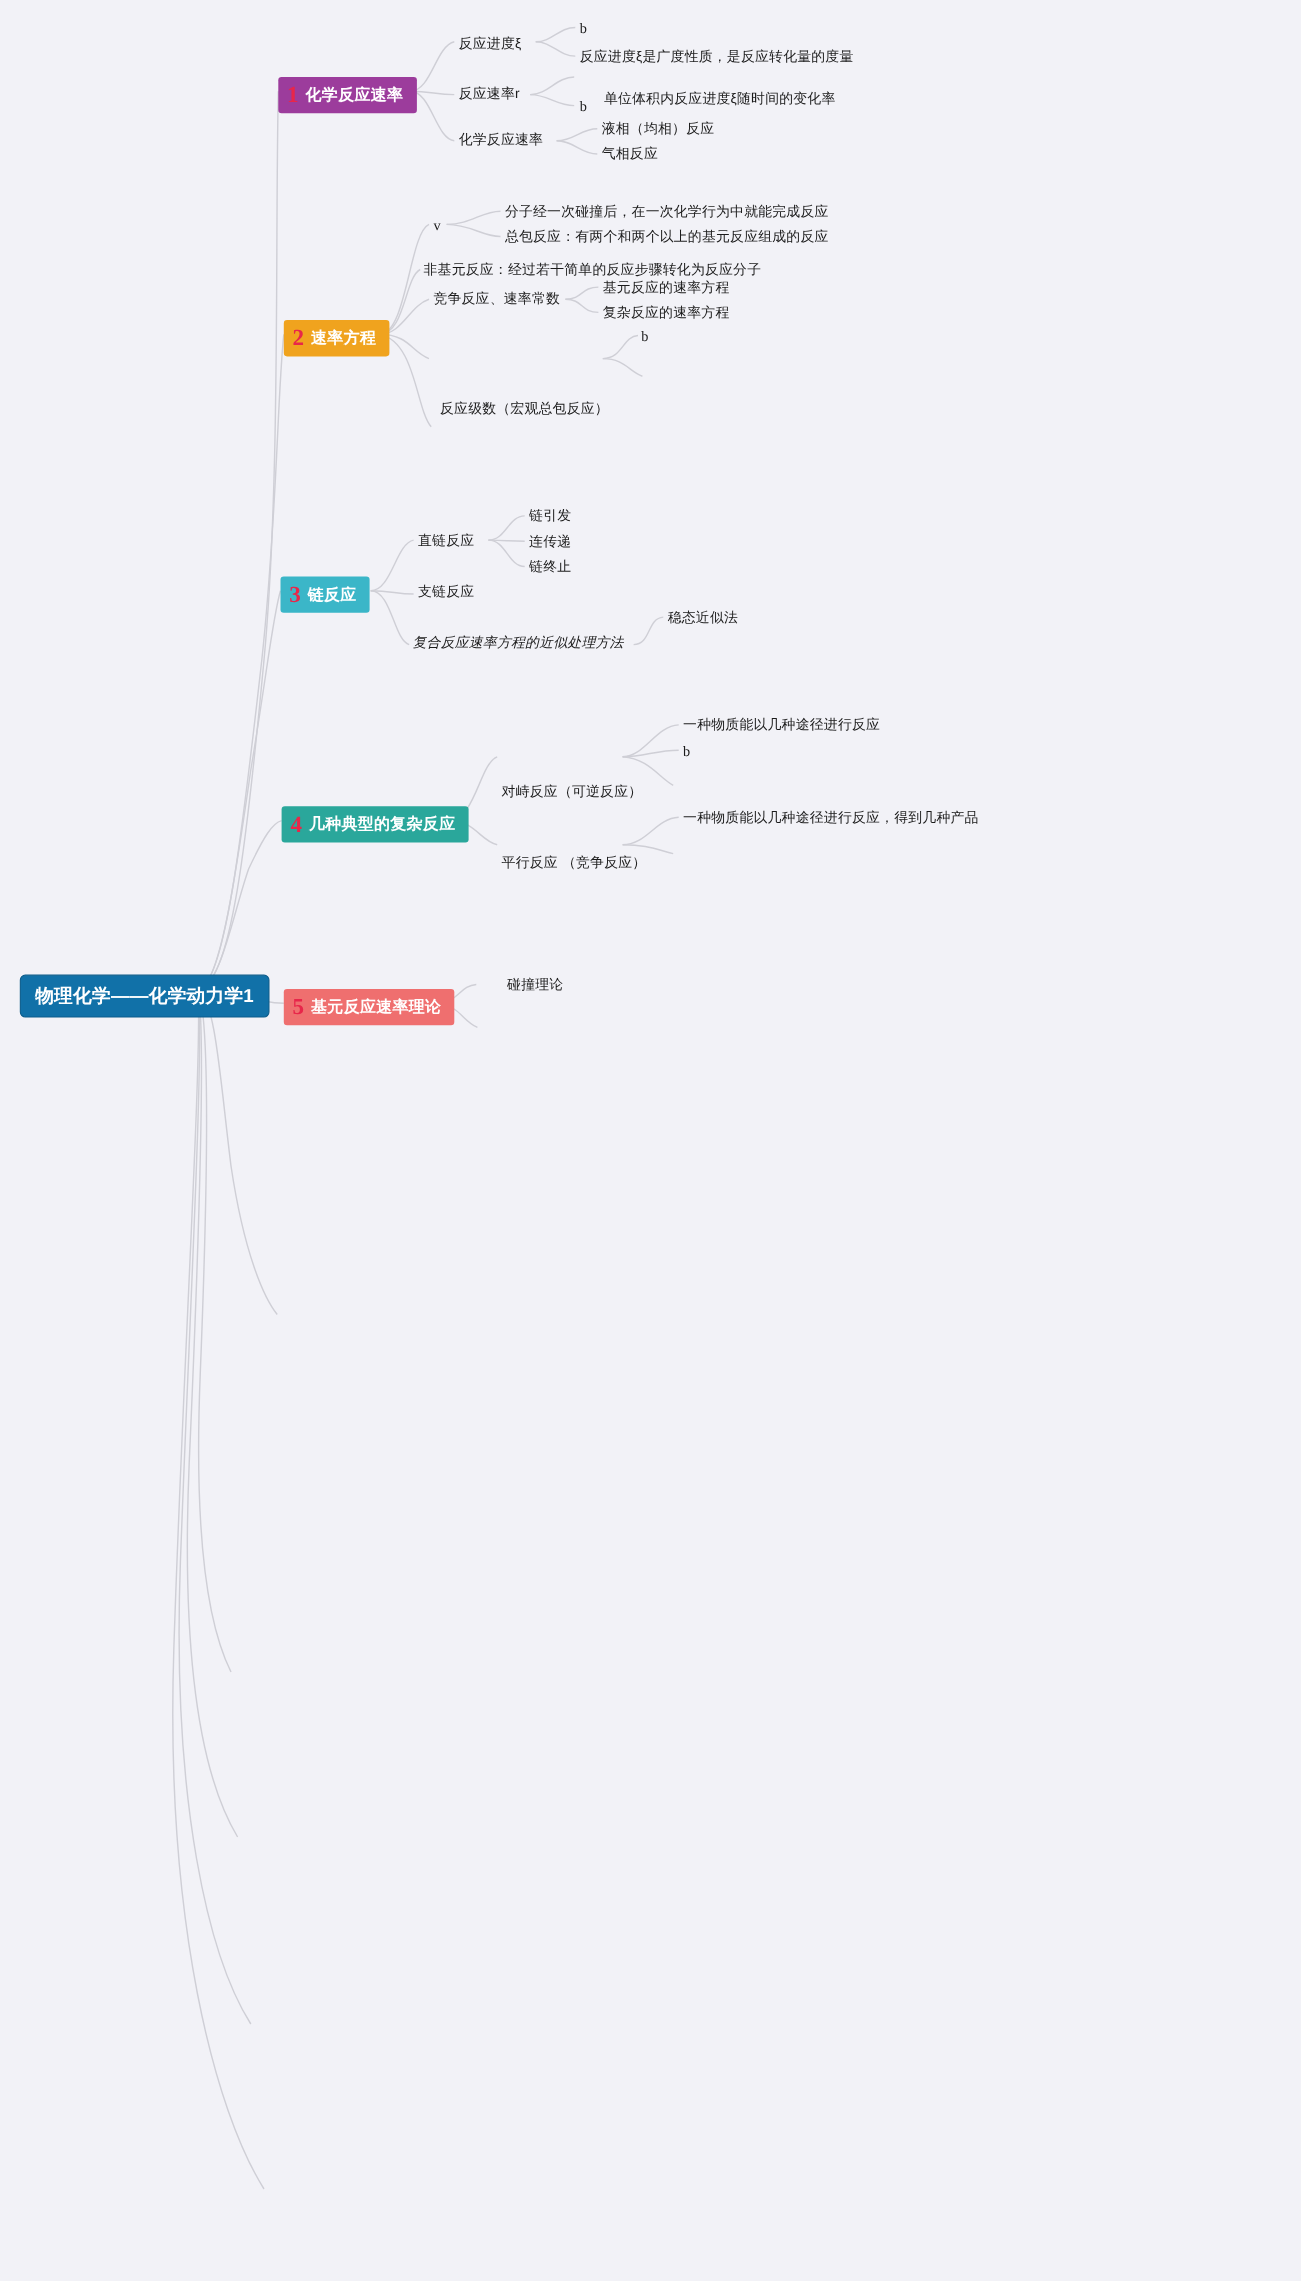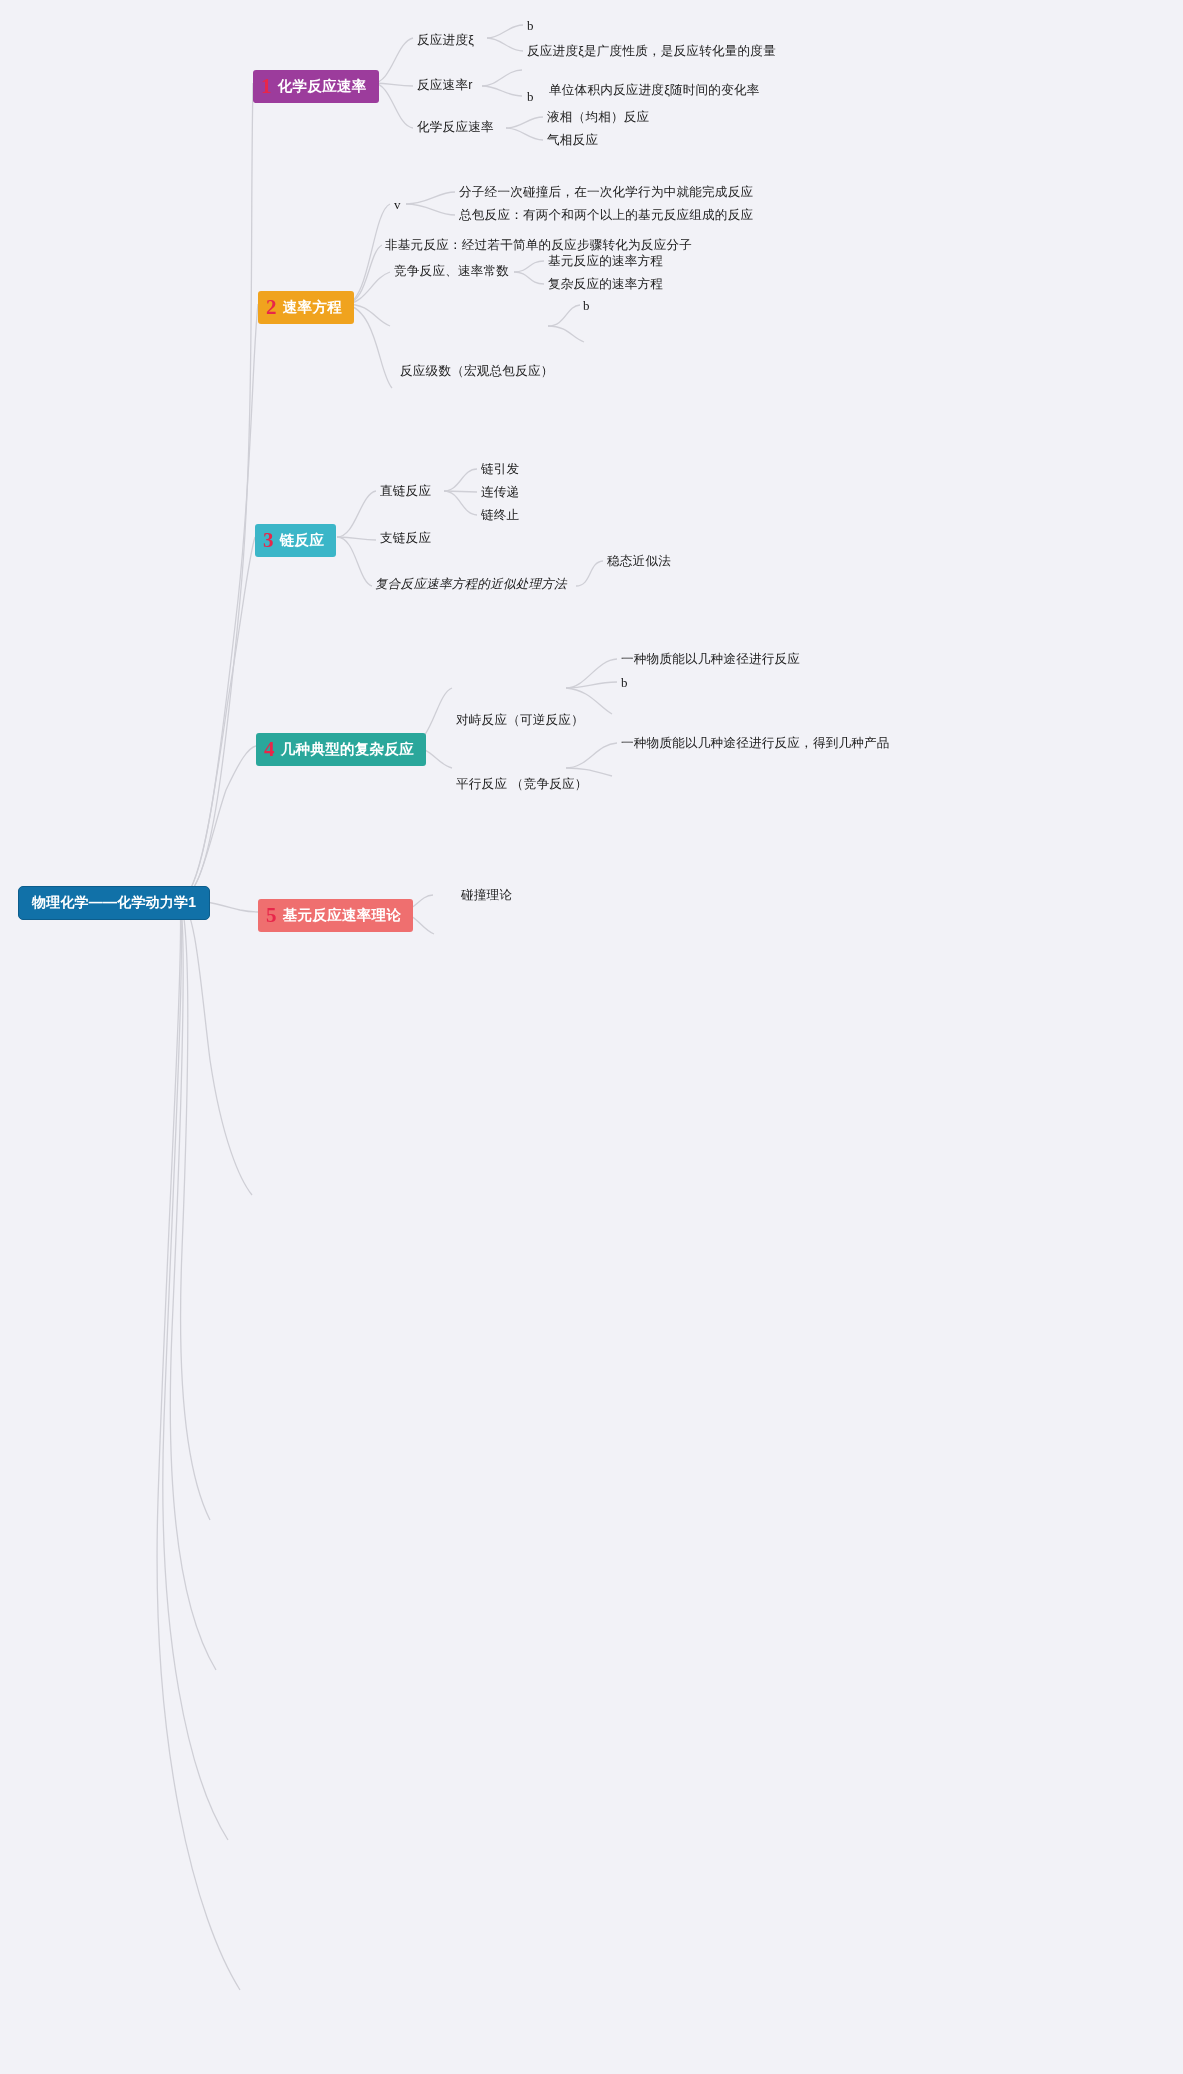--- a/index.html
+++ b/index.html
@@ -14,21 +14,21 @@
   #canvas{position:absolute;inset:0;width:1183px;height:2074px;}
   svg.links{position:absolute;left:0;top:0;width:1183px;height:2074px;pointer-events:none;}
   svg.links path{fill:none;stroke:#cfcfd6;stroke-width:1.3;}
 
   
   .node{position:absolute;white-space:nowrap;}
 
   .root{
     background:#1171a8;
     color:#ffffff;
-    font-size:14px;
+    font-size:17px;
     font-weight:bold;
     padding:7px 13px;
     border-radius:5px;
     border:1px solid #0d5d8c;
     letter-spacing:.2px;
   }
 
   .topic{
     display:flex;align-items:center;
     color:#ffffff;

